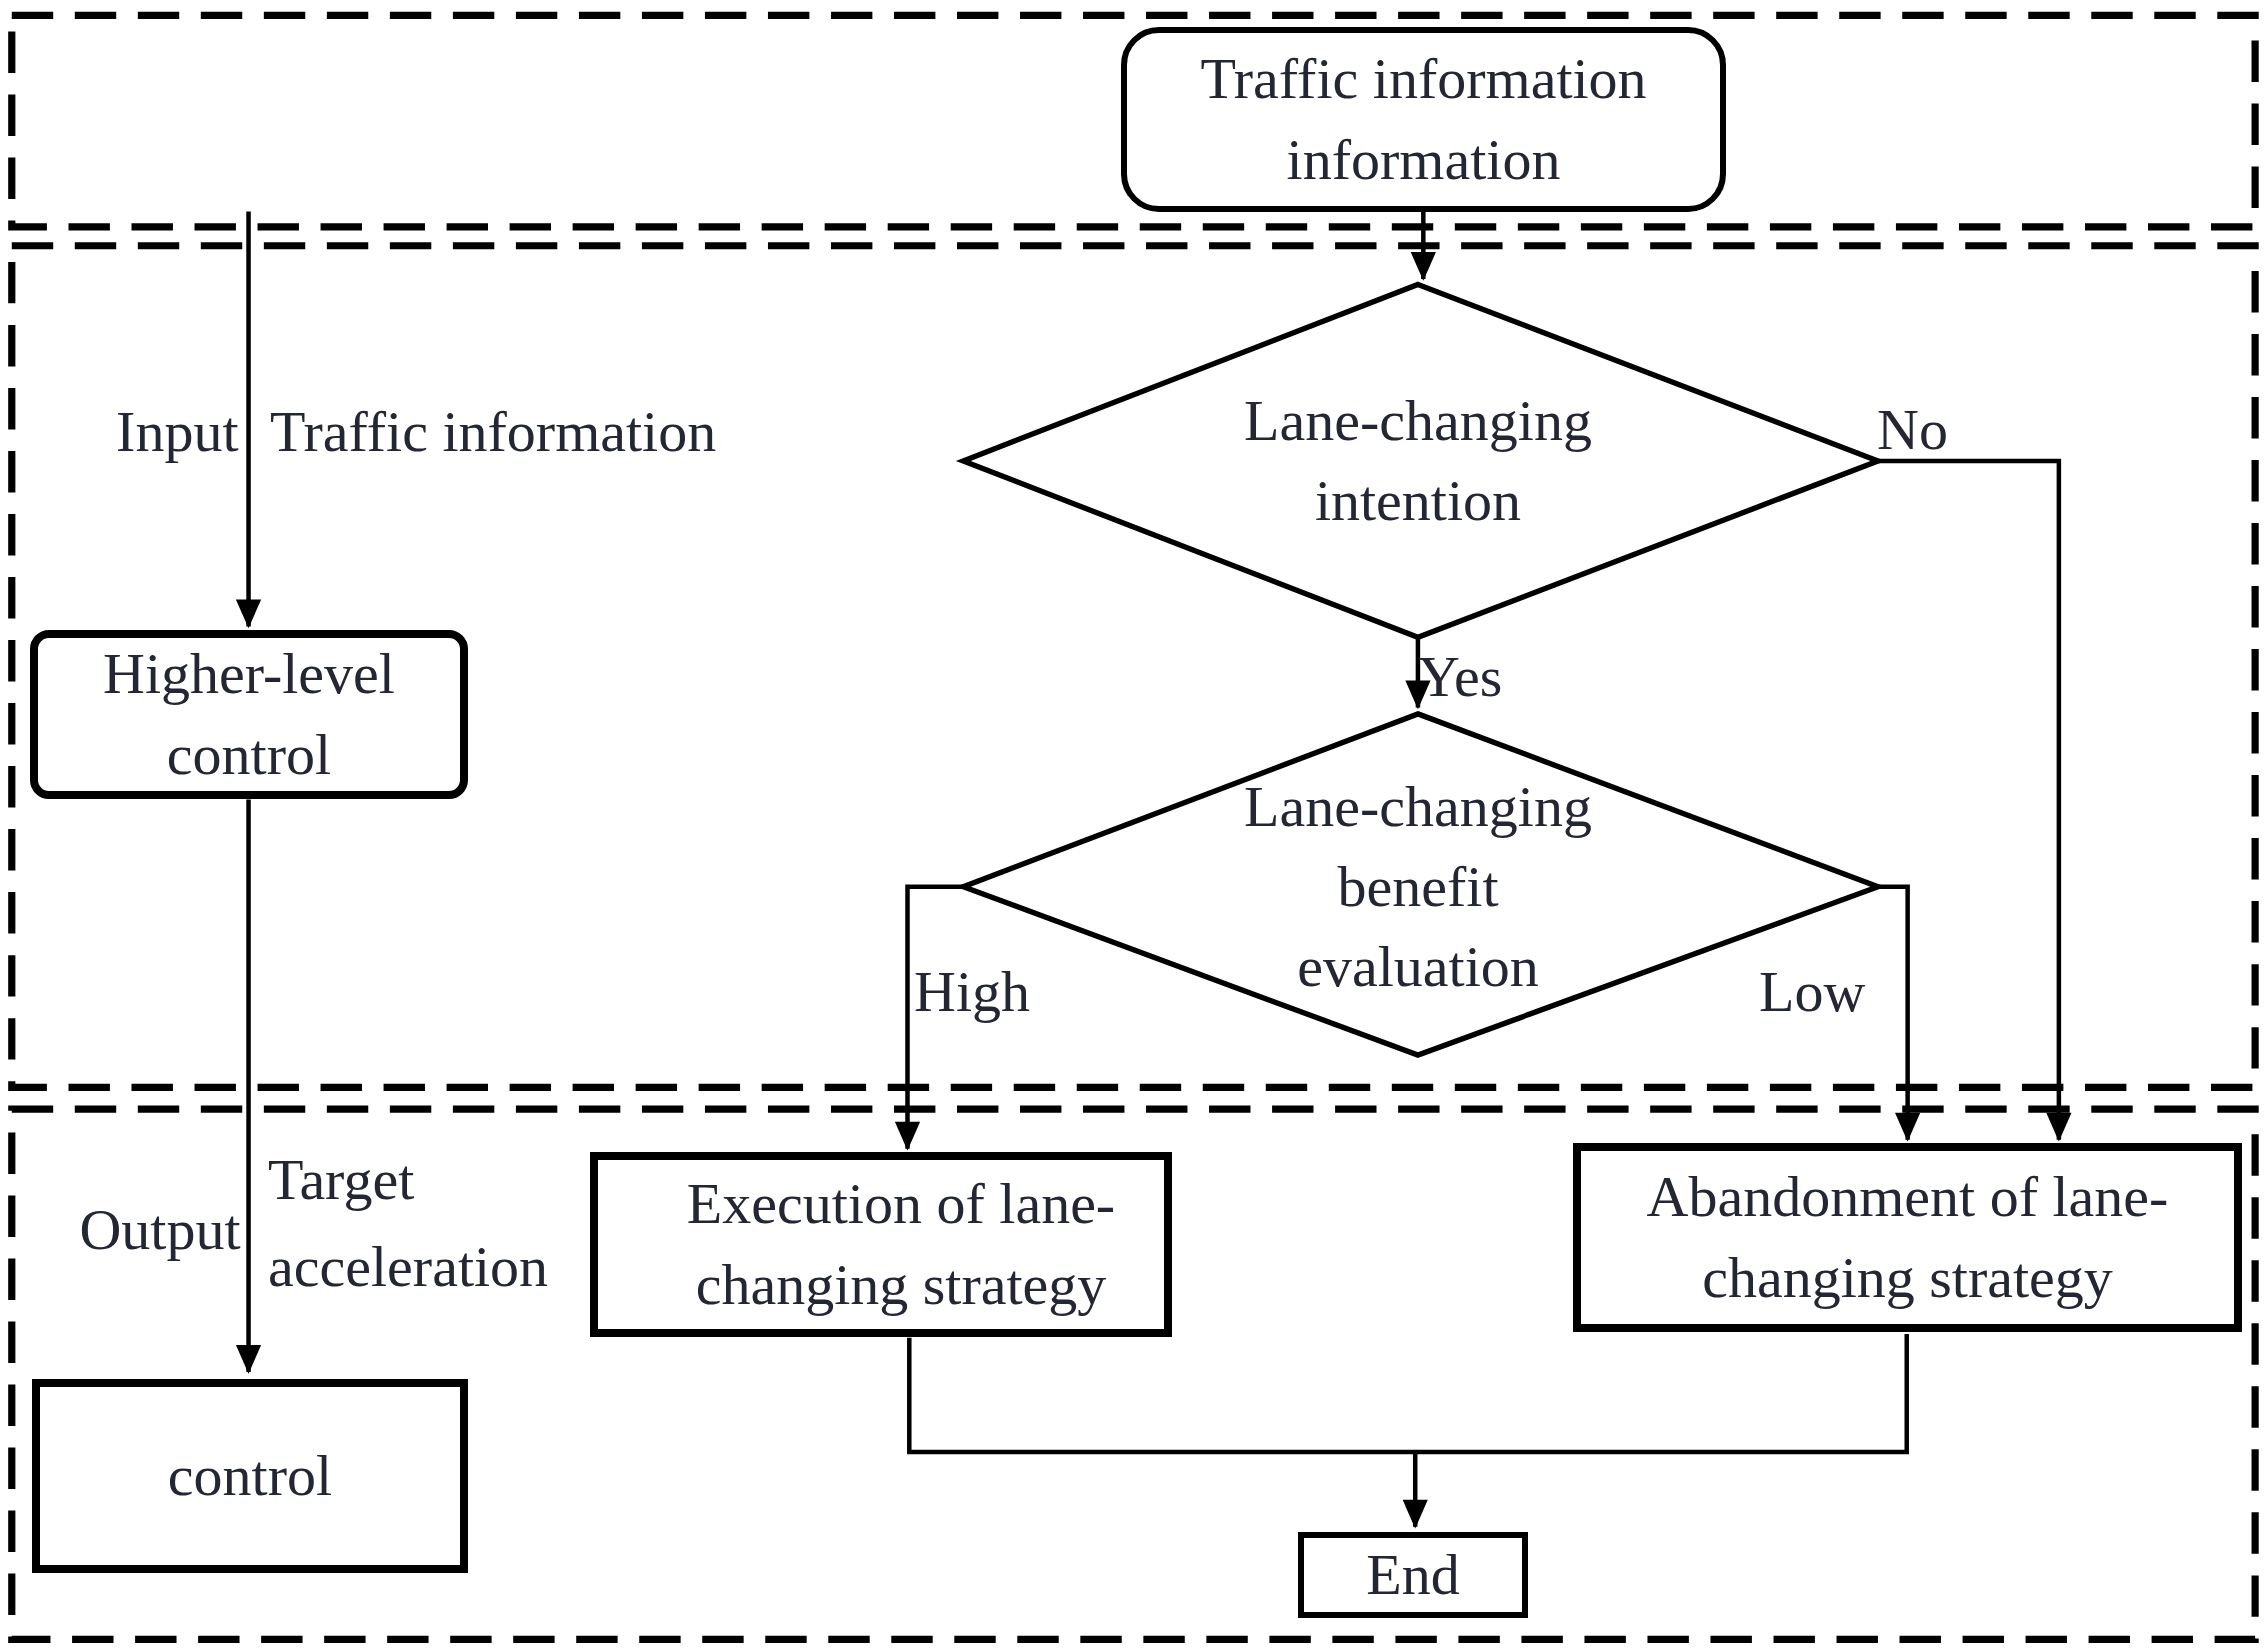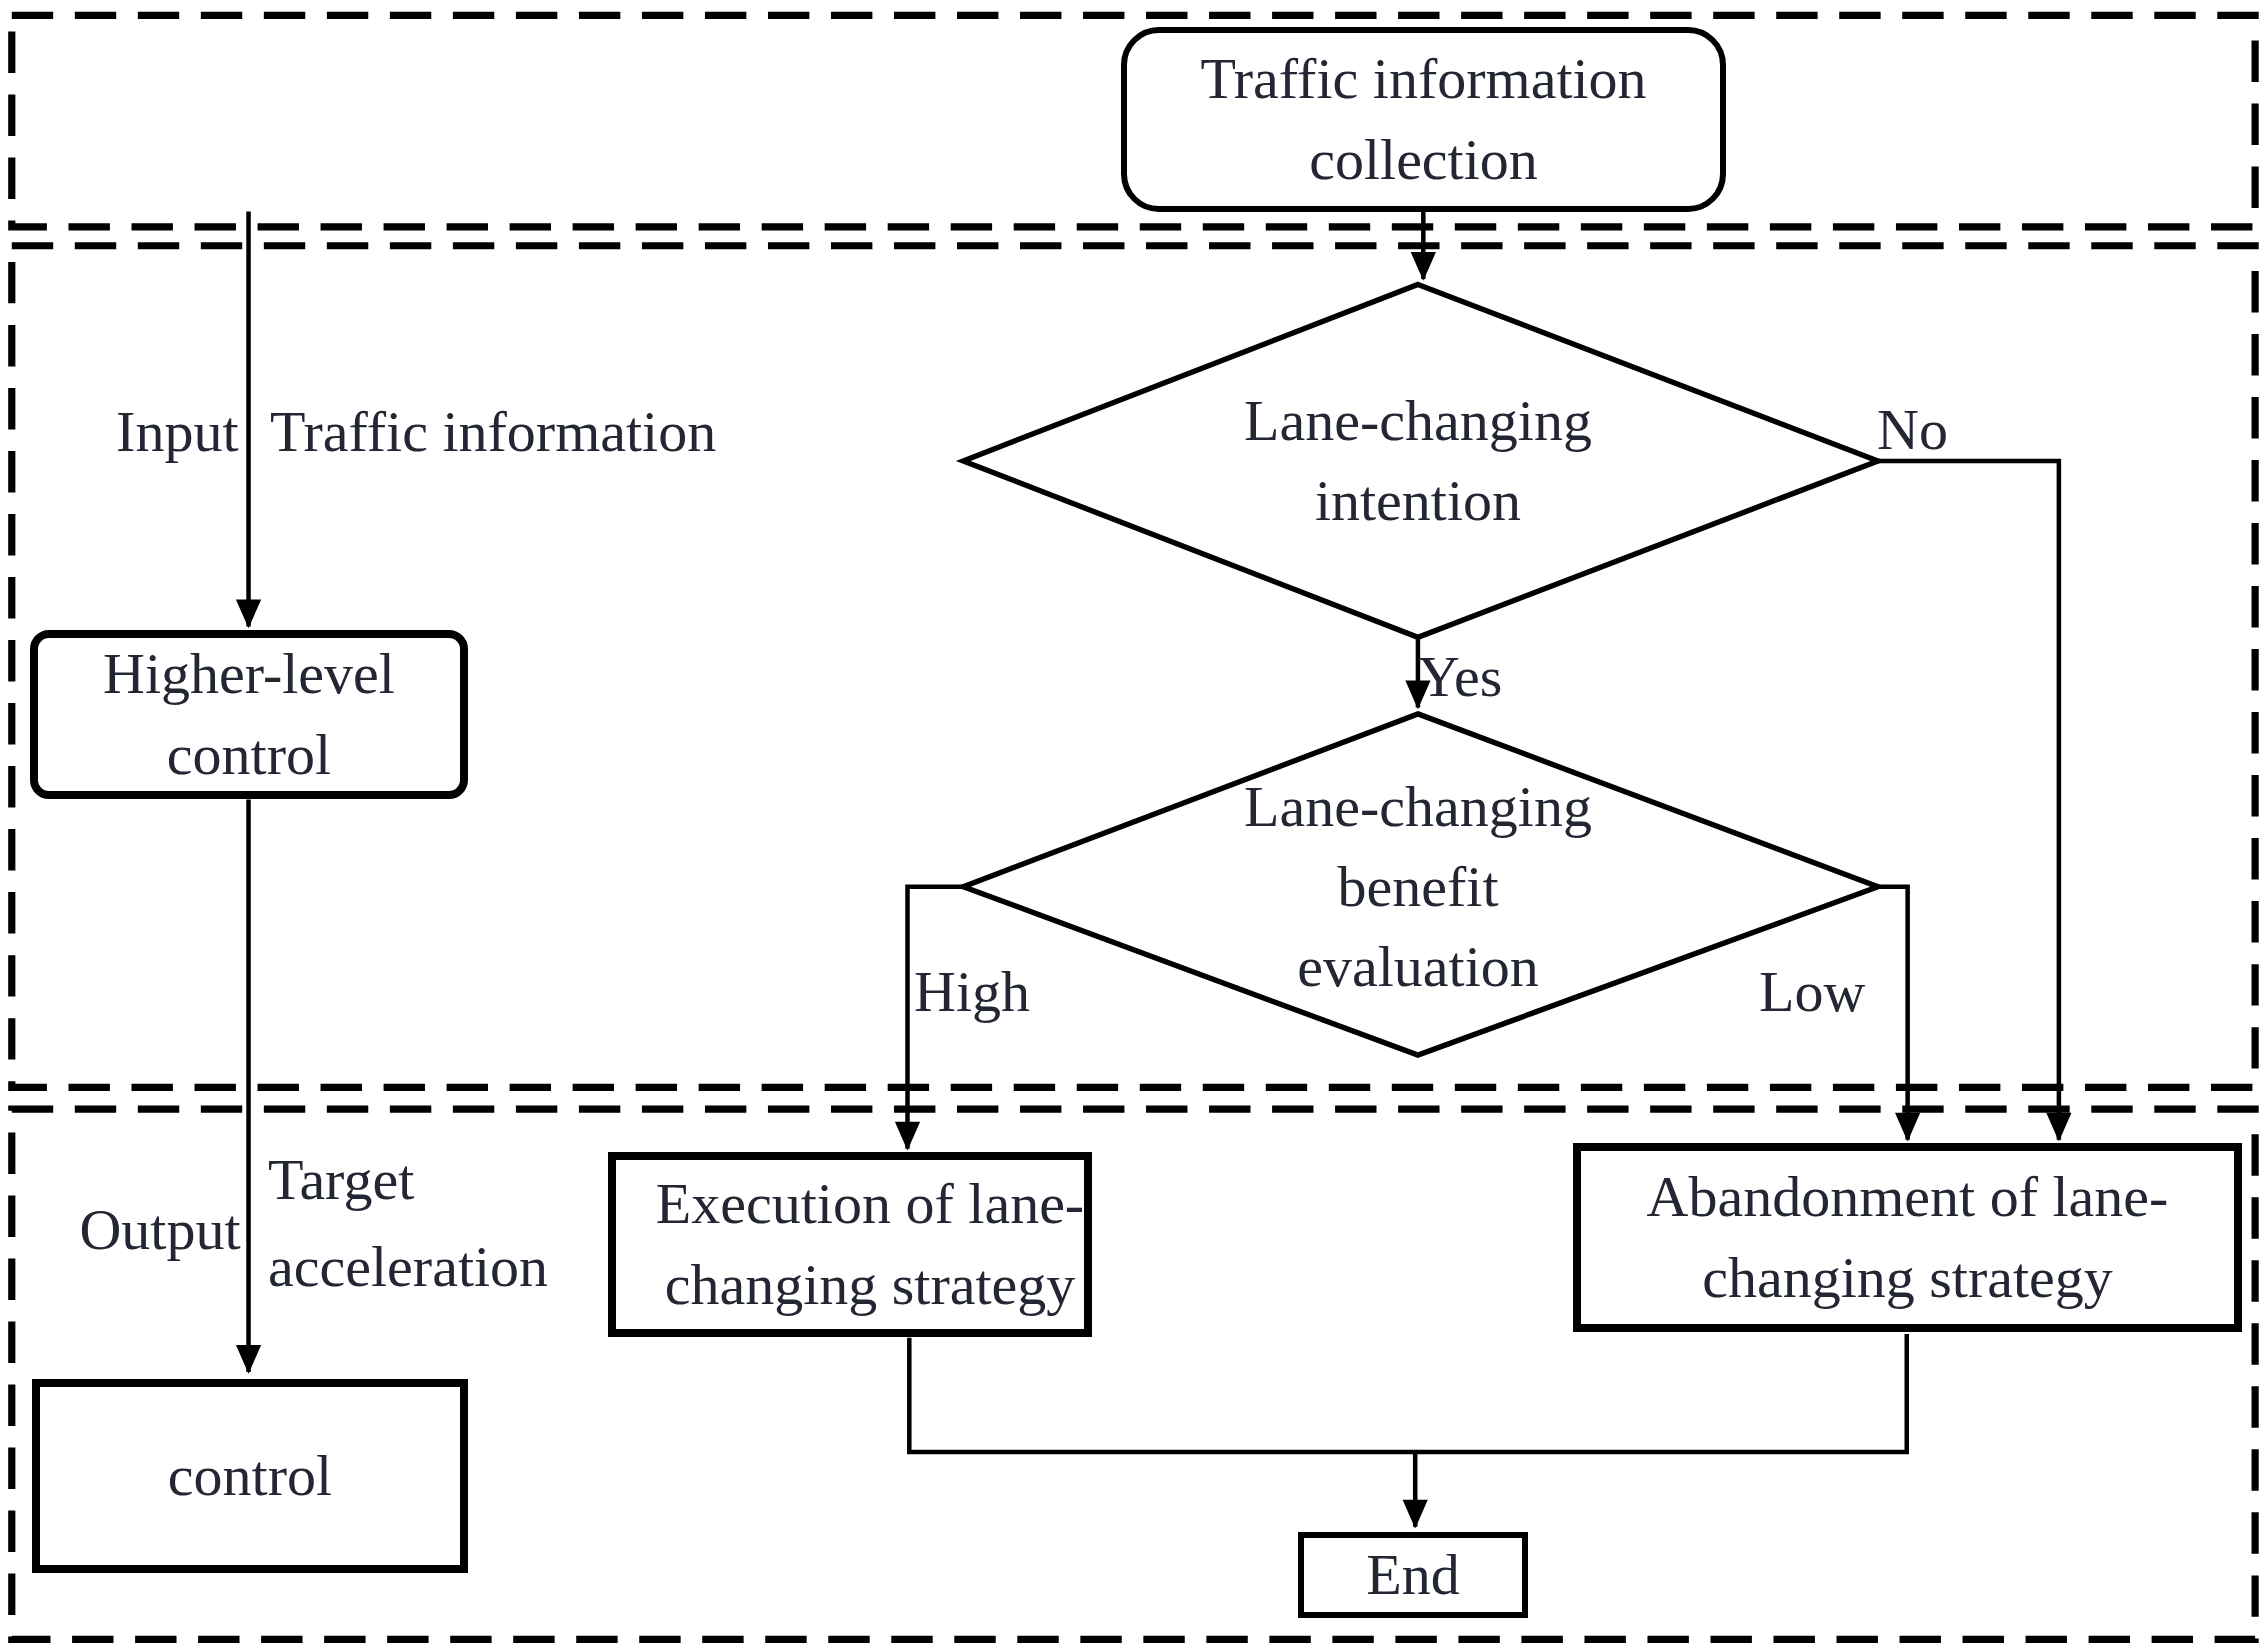--- a/index.html
+++ b/index.html
@@ -79,33 +79,33 @@
     <path class="edge" d="M2086,512 H2287 V1266" marker-end="url(#arrow)"></path>
     <path class="edge" d="M1070,985 H1008 V1276" marker-end="url(#arrow)"></path>
     <path class="edge" d="M2086,985 H2119 V1266" marker-end="url(#arrow)"></path>
     <path class="edge" d="M1010,1486 V1613 H2118 V1482"></path>
     <path class="edge" d="M1572,1613 V1696" marker-end="url(#arrow)"></path>
   </svg>
 
 
   <div class="node rounded" style="left:1121px;top:27px;width:605px;height:185px;">
     <div>Traffic information</div>
-    <div>collection</div>
+    <div>information</div>
   </div>
 
   <div class="node rect" style="left:30px;top:630px;width:438px;height:169px;border-radius:19px;">
     <div>Higher-level</div>
     <div>control</div>
   </div>
 
   <div class="node rect" style="left:32px;top:1379px;width:436px;height:194px;">
     <div>control</div>
   </div>
 
-  <div class="node rect" style="left:608px;top:1152px;width:484px;height:185px;padding-left:40px;">
+  <div class="node rect" style="left:590px;top:1152px;width:582px;height:185px;padding-left:40px;">
     <div>Execution of lane-</div>
     <div>changing strategy</div>
   </div>
 
   <div class="node rect" style="left:1573px;top:1143px;width:669px;height:189px;">
     <div>Abandonment of lane-</div>
     <div>changing strategy</div>
   </div>
 
   <div class="node endbox" style="left:1298px;top:1532px;width:230px;height:86px;">

